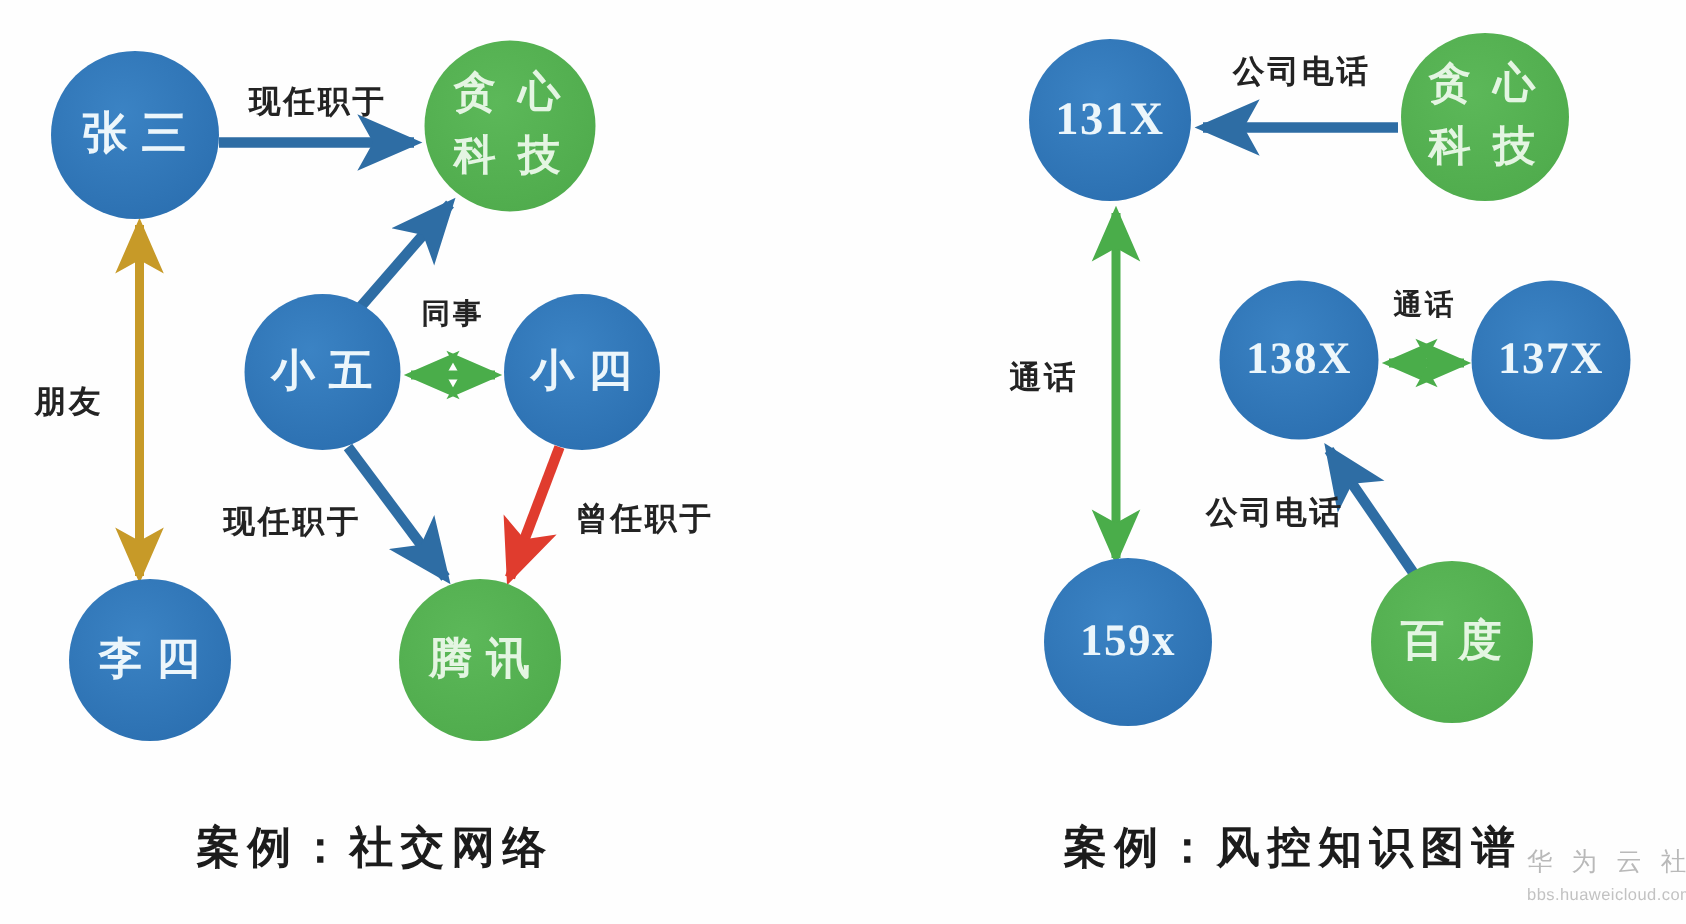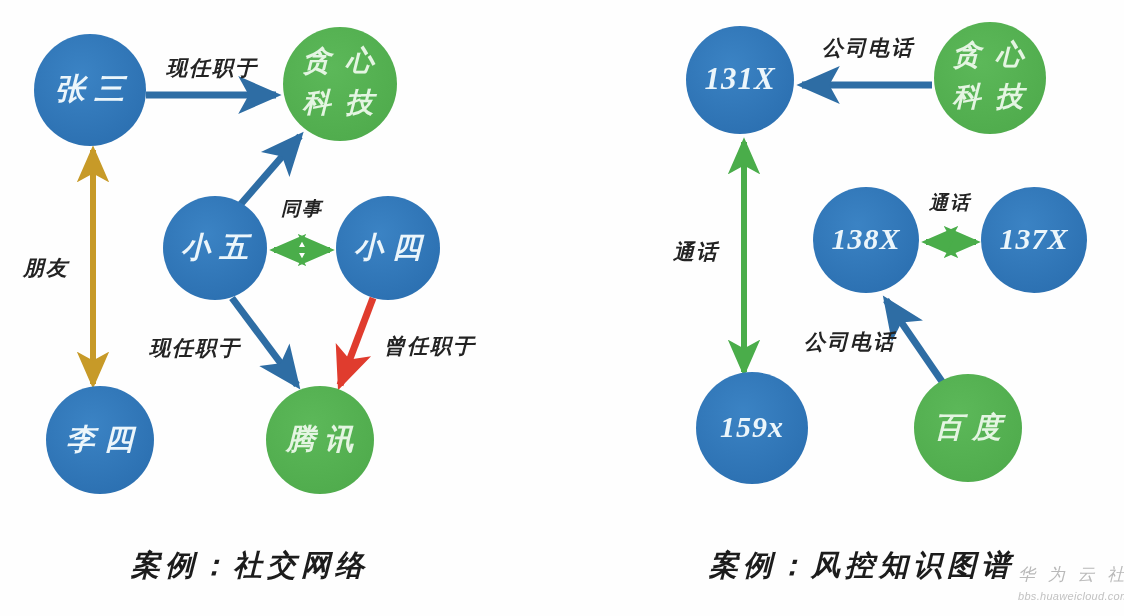--- a/index.html
+++ b/index.html
@@ -10,21 +10,20 @@
   }
   body {
     font-family: "Liberation Serif", "DejaVu Serif", serif;
   }
   #canvas {
     position: relative;
     width: 1124px;
     height: 616px;
     background: #fefefe;
     overflow: hidden;
-    font-style: italic;
   }
   #graph-svg {
     position: absolute;
     left: 0;
     top: 0;
     width: 1124px;
     height: 616px;
   }
   .node-label {
     font-family: "Liberation Serif", "DejaVu Serif", serif;

